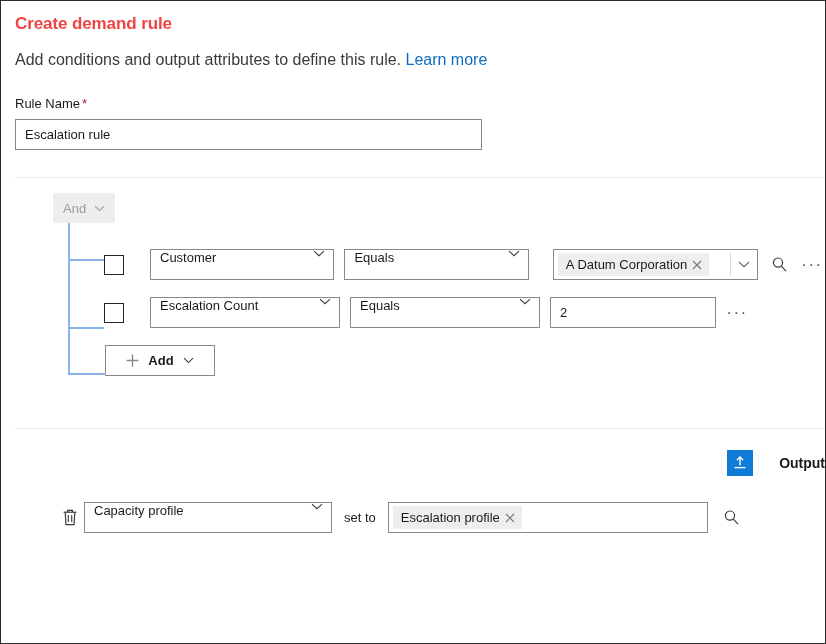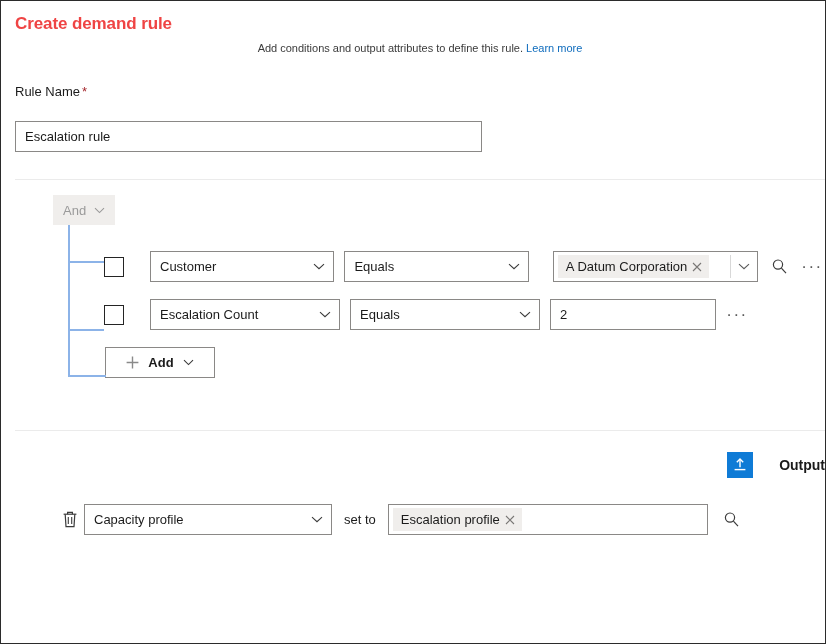--- a/index.html
+++ b/index.html
@@ -26,25 +26,24 @@
     padding: 12px 0 0 14px;
   }
   .page-title {
     font-size: 17px;
     font-weight: bold;
     color: #ef4444;
     line-height: 22px;
     letter-spacing: -0.1px;
   }
   .subtitle {
-    font-size: 11px;
+    font-size: 16px;
     color: #3b3b3b;
     line-height: 18px;
-    margin-top: 4px;
-    text-align: center;
+    margin-top: 16px;
   }
   .subtitle a {
     color: #0f6cbd;
     text-decoration: none;
   }
 
   
   .field-block {
     margin-top: 26px;
     padding-left: 14px;
@@ -53,21 +52,21 @@
     font-size: 13px;
     color: #1b1b1b;
     line-height: 17px;
   }
   .req-star {
     color: #a4262c;
     font-size: 13px;
     margin-left: 2px;
   }
   .text-input {
-    margin-top: 21px;
+    margin-top: 7px;
     width: 467px;
     height: 31px;
     box-sizing: border-box;
     border: 1px solid #8a8886;
     background: #ffffff;
     font-family: "Liberation Sans", sans-serif;
     font-size: 13px;
     color: #1b1b1b;
     padding: 0 9px;
     outline: none;
@@ -148,21 +147,21 @@
     flex: 0 0 auto;
     cursor: pointer;
   }
 
   .combo {
     height: 31px;
     box-sizing: border-box;
     border: 1px solid #8a8886;
     background: #ffffff;
     display: flex;
-    align-items: center;
+    align-items: flex-start;
     padding: 0 8px 0 9px;
     font-size: 13px;
     color: #1b1b1b;
     cursor: pointer;
     position: relative;
   }
   .combo .combo-text {
     flex: 1 1 auto;
     white-space: nowrap;
     overflow: hidden;

